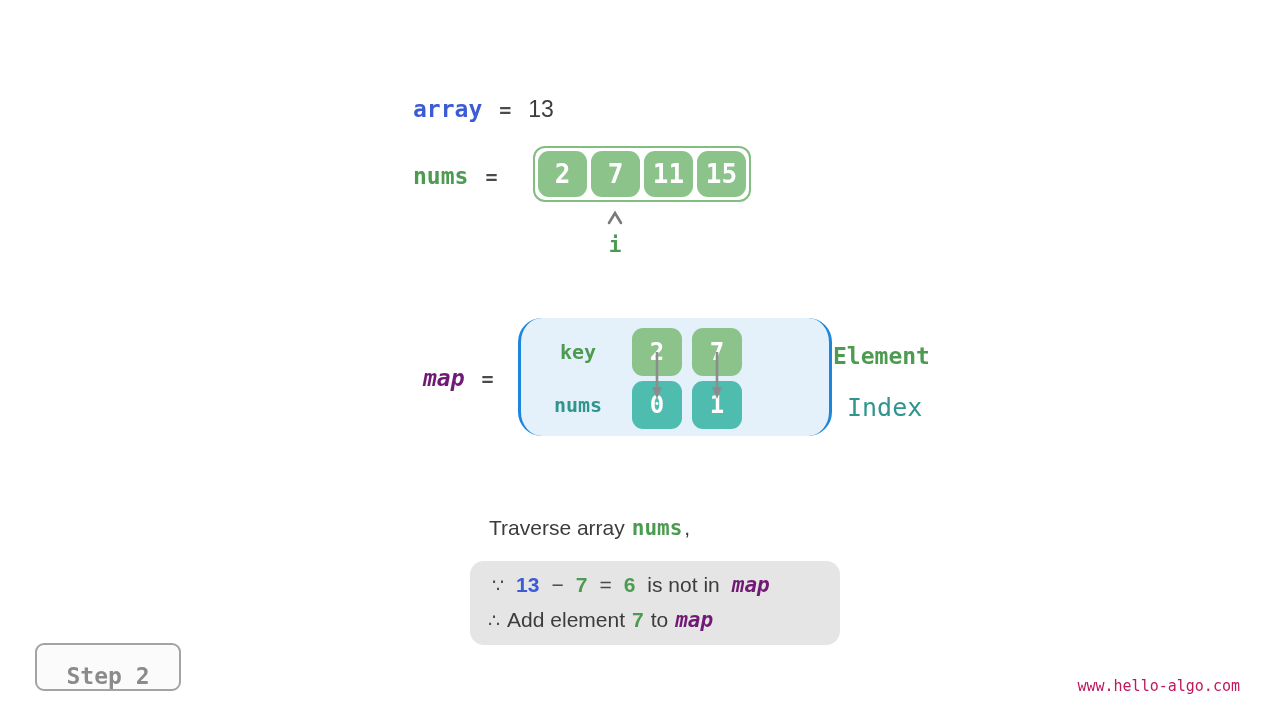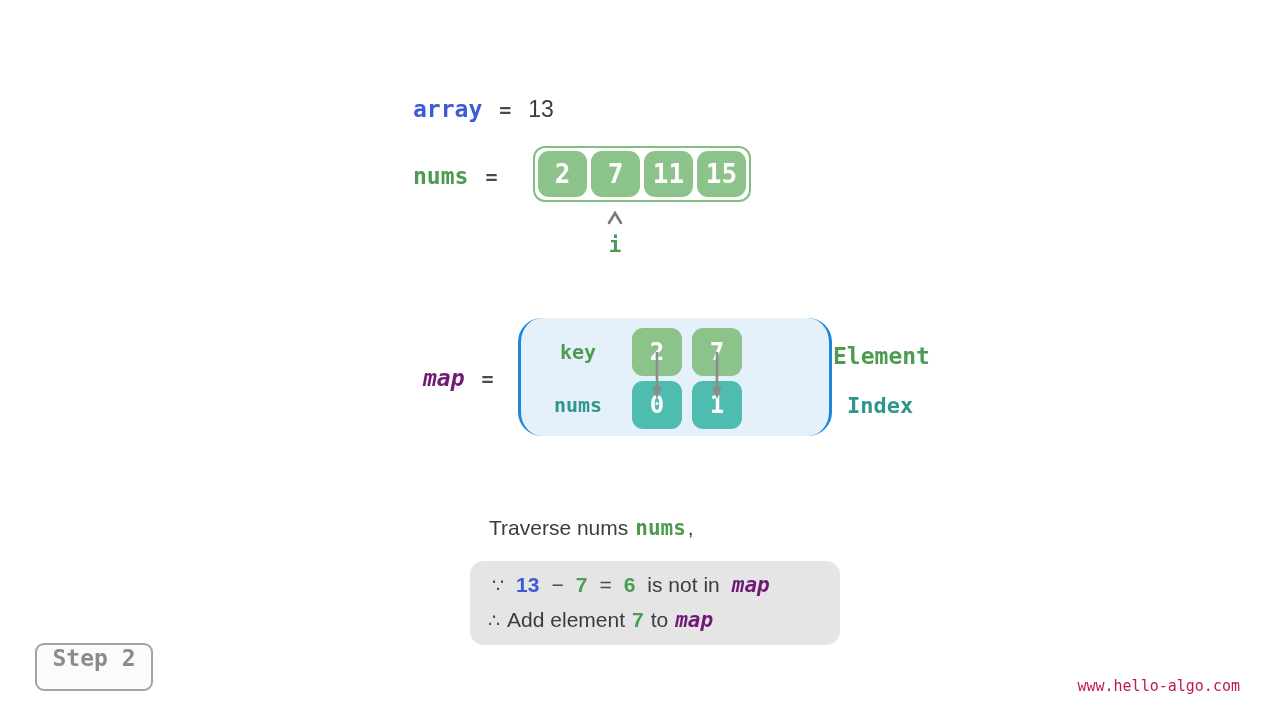--- a/index.html
+++ b/index.html
@@ -58,41 +58,41 @@
              color:#ffffff; font-size:24px; font-weight:bold;
              font-family:"DejaVu Sans Mono", monospace; }
   .kv-key { background:#8cc38b; }
   .kv-val { background:#4fbcb0; }
   .key-0 { left:632px; top:328px; }  .key-1 { left:692px; top:328px; }
   .val-0 { left:632px; top:381px; }  .val-1 { left:692px; top:381px; }
   .kv-arrow { position:absolute; width:14px; height:48px; top:352px; }
   .arrow-0 { left:650px; }  .arrow-1 { left:710px; }
 
   .element-label { left:833px; top:343px; font-size:23px; font-weight:bold; }
-  .index-label   { left:847px; top:393px; font-size:22px; font-weight:bold; }
+  .index-label   { left:847px; top:393px; font-size:25px; font-weight:normal; }
 
   
   .caption-row { left:489px; top:516px; gap:7px; font-size:21px; }
   .caption-code { font-size:21px; }
   .caption-comma { margin-left:-5px; }
 
   
   .note-box { left:470px; top:561px; width:370px; height:84px;
               background:#e5e5e5; border-radius:14px; }
   .note-line { position:absolute; display:flex; align-items:baseline; font-size:21px; }
   .note-line-1 { left:22px; top:12px; gap:12px; }
   .note-line-2 { left:18px; top:47px; gap:7px; }
   .note-sym { font-size:19px; }
   .note-num { font-weight:bold; }
   .note-map { font-size:21px; font-weight:bold; }
 
   
-  .step-badge { left:35px; top:643px; width:118px; height:48px;
+  .step-badge { left:35px; top:643px; width:146px; height:48px;
                 background:#fbfbfb; border:2px solid #a3a3a3; border-radius:9px;
-                display:flex; align-items:flex-start; justify-content:center; }
+                display:flex; align-items:flex-end; justify-content:center; }
   .step-badge span { font-size:23px; font-weight:bold; color:#8b8b8b; }
 
   
   .watermark { right:40px; top:677px; font-size:15px; color:#be185d; }
 </style>
 </head>
 <body>
 
 <div class="canvas">
 
@@ -153,21 +153,21 @@
   </svg>
   <svg class="kv-arrow arrow-1" viewBox="0 0 14 48">
     <line x1="7" y1="0" x2="7" y2="37" stroke="#8c8c8c" stroke-width="2.6"></line>
     <polygon points="2,35 12,35 7,47" fill="#8c8c8c"></polygon>
   </svg>
 
   <div class="abs mono c-green element-label">Element</div>
   <div class="abs mono c-teal index-label">Index</div>
 
   <div class="abs flex-base caption-row">
-    <span class="sans c-dark">Traverse nums</span>
+    <span class="sans c-dark">Traverse array</span>
     <span class="mono bold c-green caption-code">nums</span>
     <span class="sans c-dark caption-comma">,</span>
   </div>
 
   <div class="abs note-box">
     <div class="note-line note-line-1">
       <span class="sans c-sym note-sym">∵</span>
       <span class="sans c-royal note-num">13</span>
       <span class="sans c-sym">−</span>
       <span class="sans c-green note-num">7</span>

